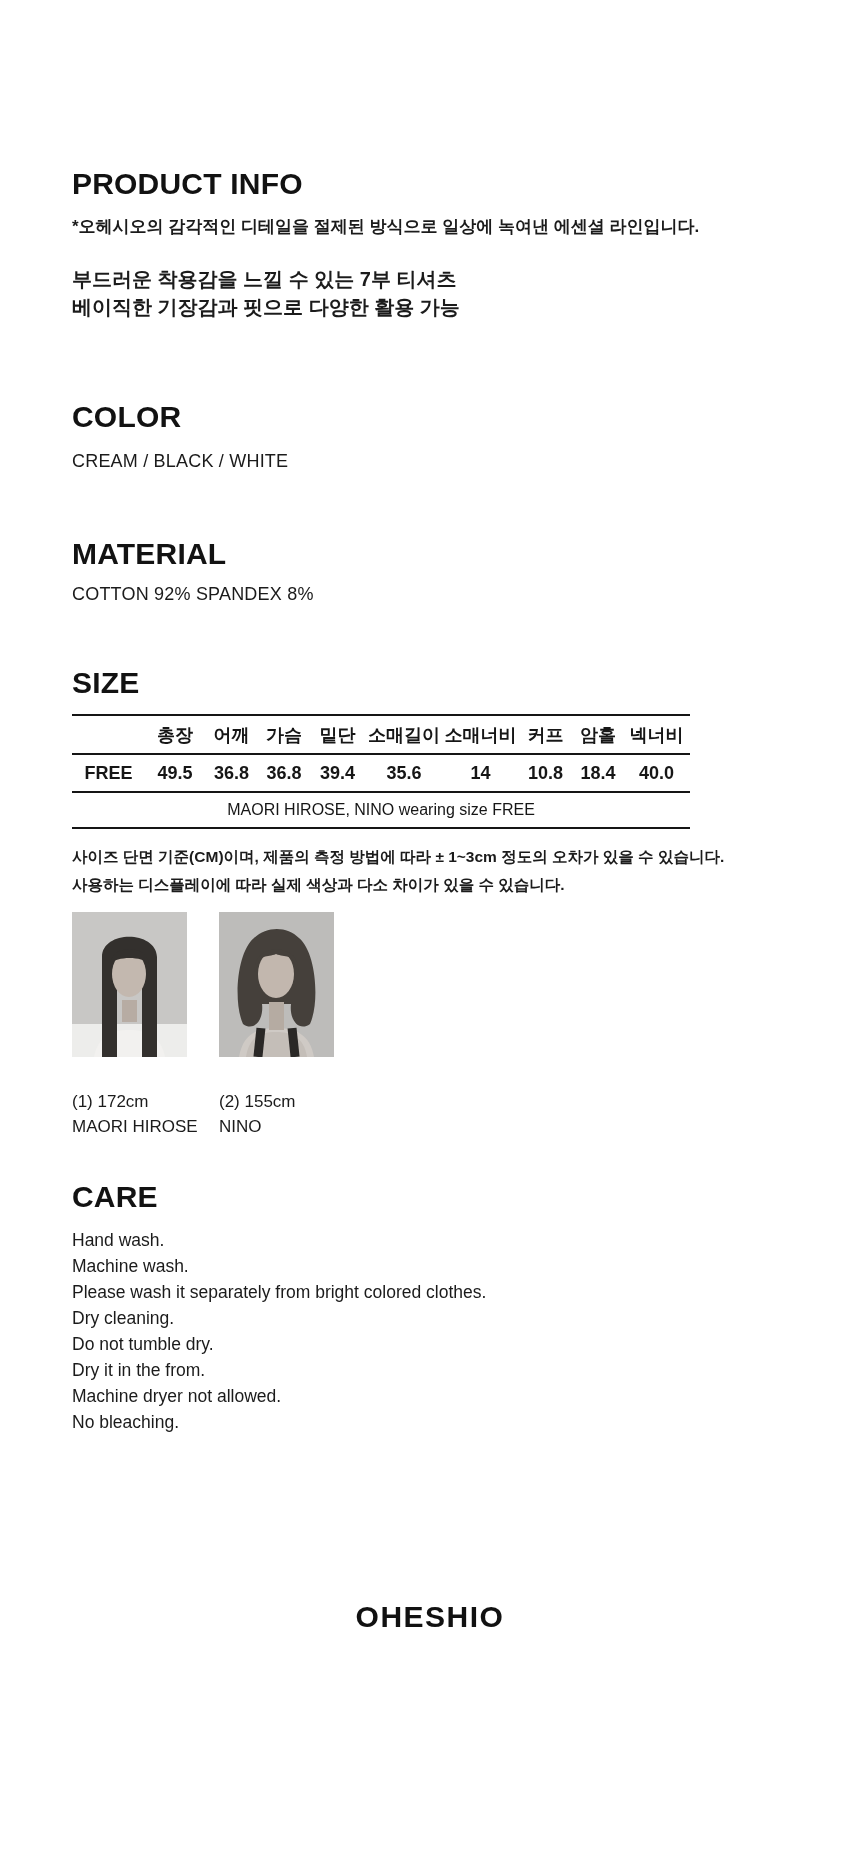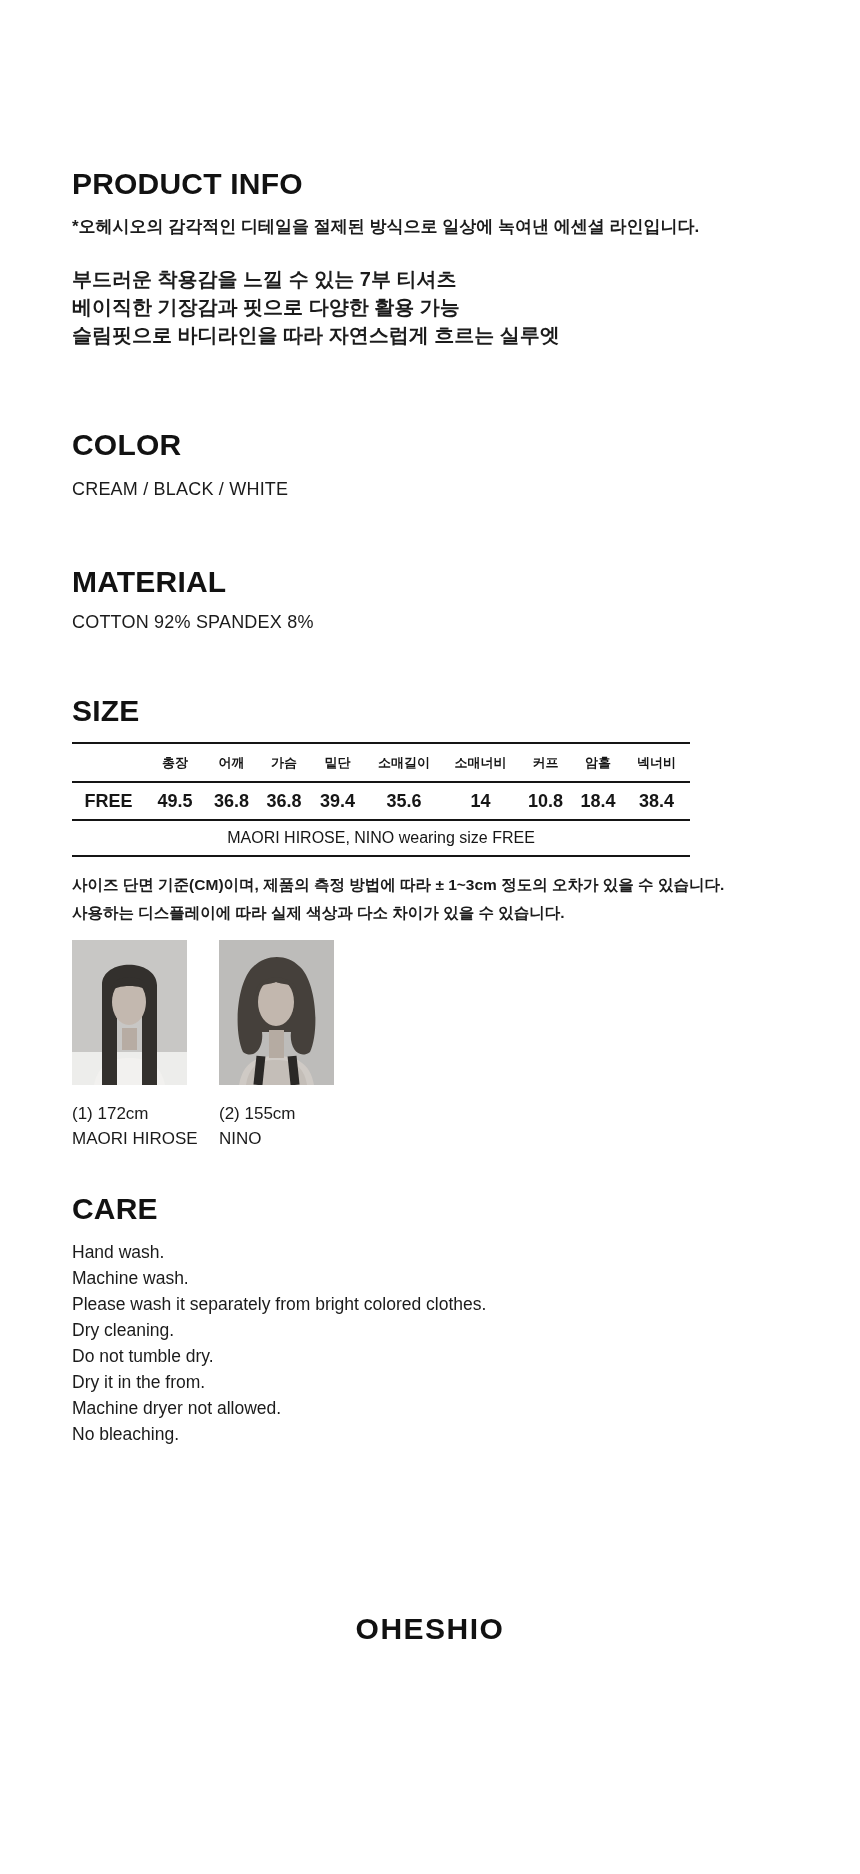--- a/index.html
+++ b/index.html
@@ -60,21 +60,21 @@
     border-top: 2px solid #151515;
   }
   table.size-table th, table.size-table td {
     text-align: center;
     vertical-align: middle;
     font-weight: 600;
     padding: 0;
   }
   table.size-table thead th {
     height: 39px;
-    font-size: 13px;
+    font-size: 18px;
     border-bottom: 2px solid #151515;
   }
   table.size-table tr.size-values td {
     height: 38px;
     font-size: 18px;
     border-bottom: 2px solid #151515;
   }
   table.size-table tr.wearing-row td {
     height: 36px;
     font-size: 16px;
@@ -95,21 +95,21 @@
     gap: 29px;
   }
   .model-card { width: 118px; }
   .model-photo {
     width: 115px;
     height: 145px;
     display: block;
     background: #c9c9c9;
   }
   .model-caption {
-    margin-top: 16px;
+    margin-top: 32px;
     font-size: 17px;
     line-height: 25px;
     white-space: nowrap;
     color: #1b1b1b;
   }
   
   .care-title { margin-top: 40px; }
   .care-list {
     margin-top: 12px;
     list-style: none;
@@ -137,21 +137,20 @@
 </head>
 <body>
 
 <div class="page">
 
   <h2 class="section-title product-info-title ko">PRODUCT INFO</h2>
   <p class="product-subtitle ko">*오헤시오의 감각적인 디테일을 절제된 방식으로 일상에 녹여낸 에센셜 라인입니다.</p>
   <div class="product-desc">
     <div class="ko">부드러운 착용감을 느낄 수 있는 7부 티셔츠</div>
     <div class="ko">베이직한 기장감과 핏으로 다양한 활용 가능</div>
-    <div class="ko">슬림핏으로 바디라인을 따라 자연스럽게 흐르는 실루엣</div>
   </div>
 
   <h2 class="section-title color-title">COLOR</h2>
   <p class="plain-value">CREAM / BLACK / WHITE</p>
 
   <h2 class="section-title material-title">MATERIAL</h2>
   <p class="plain-value material-value">COTTON 92% SPANDEX 8%</p>
 
   <h2 class="section-title size-title">SIZE</h2>
 
@@ -186,21 +185,21 @@
       <tr class="size-values">
         <td>FREE</td>
         <td>49.5</td>
         <td>36.8</td>
         <td>36.8</td>
         <td>39.4</td>
         <td>35.6</td>
         <td>14</td>
         <td>10.8</td>
         <td>18.4</td>
-        <td>38.4</td>
+        <td>40.0</td>
       </tr>
       <tr class="wearing-row">
         <td colspan="10">MAORI HIROSE, NINO wearing size FREE</td>
       </tr>
     </tbody>
   </table>
 
   <div class="size-notes">
     <div class="ko">사이즈 단면 기준(CM)이며, 제품의 측정 방법에 따라 ± 1~3cm 정도의 오차가 있을 수 있습니다.</div>
     <div class="ko">사용하는 디스플레이에 따라 실제 색상과 다소 차이가 있을 수 있습니다.</div>

